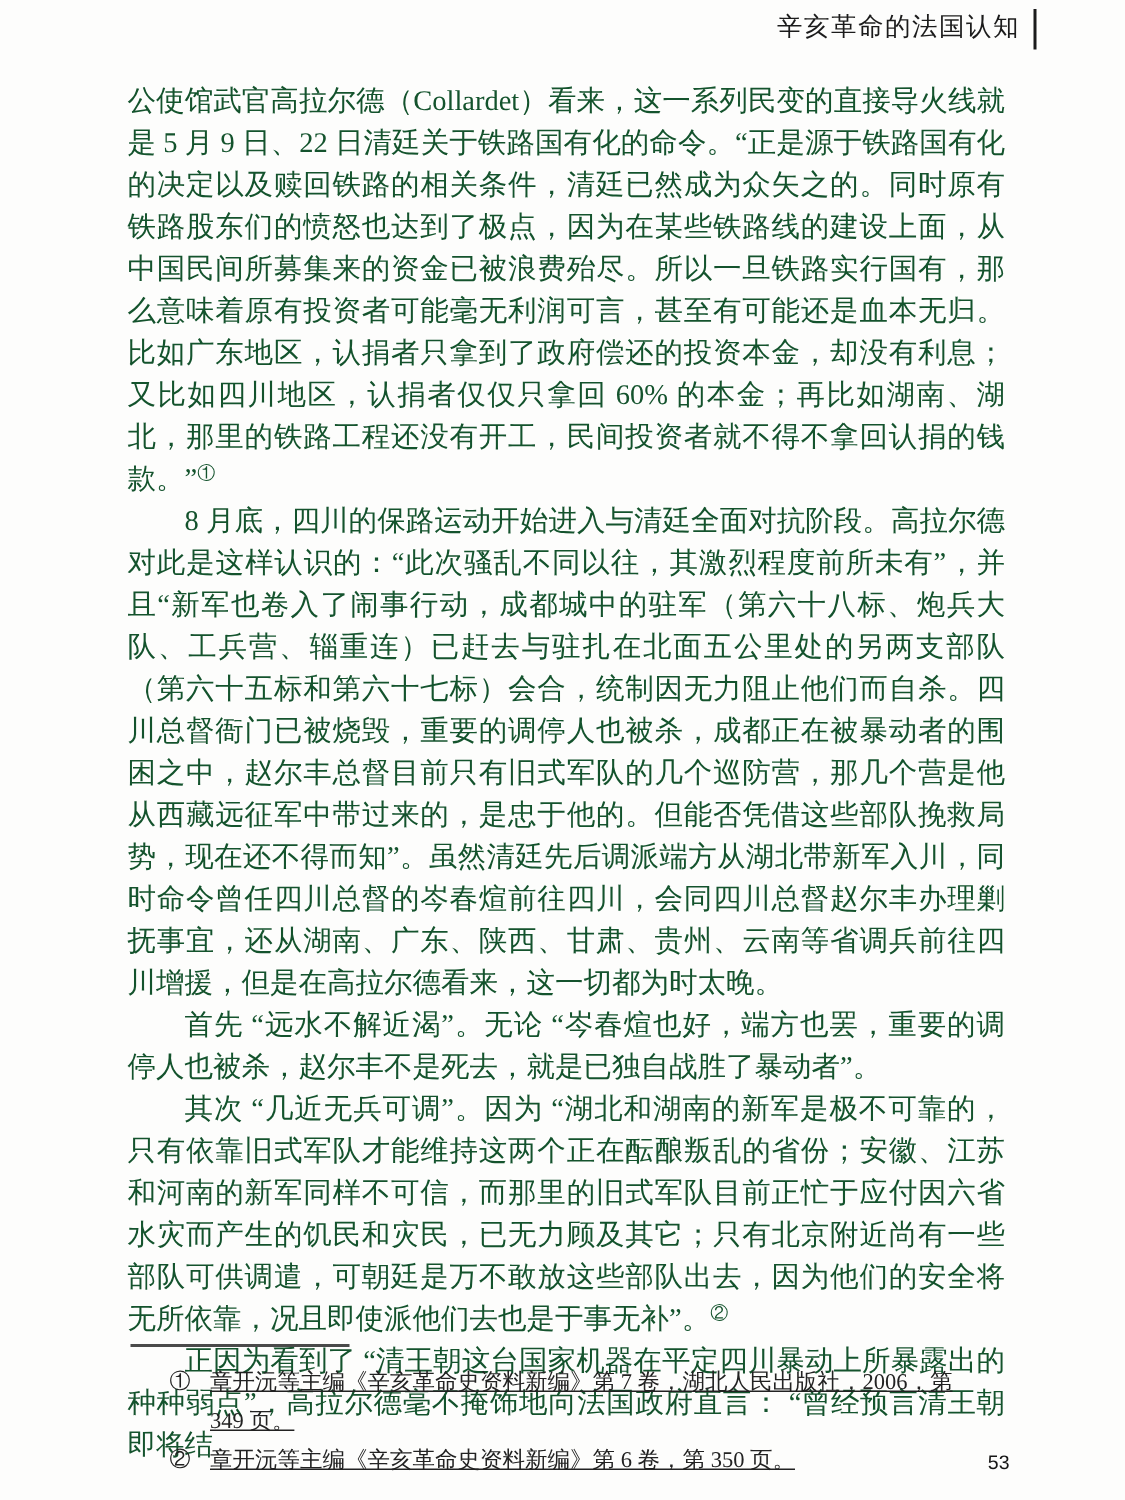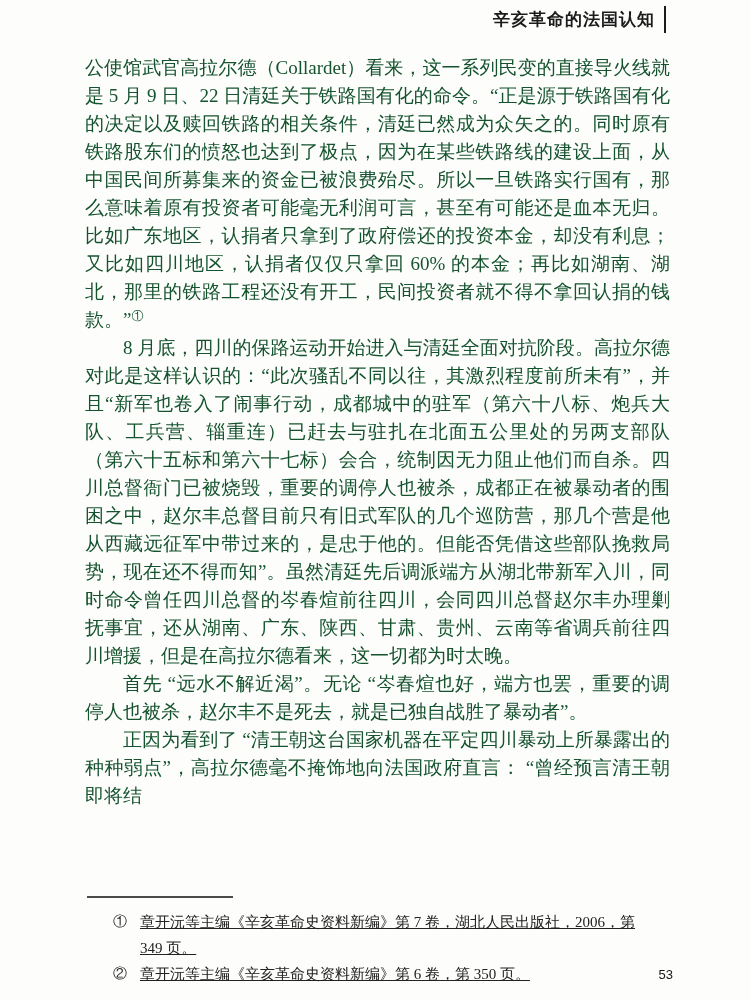--- a/index.html
+++ b/index.html
@@ -11,24 +11,23 @@
   .page {
     position: relative;
     width: 750px; height: 1000px;
     background: #fdfdfc;
     overflow: hidden;
     color: #1f1f1f;
   }
   
   .running-head {
     position: absolute;
-    top: 6px; right: 84px;
-    display: flex; align-items: center;
+    top: 6px; right: 59px;
+    display: flex; align-items: flex-start;
     gap: 9px;
-    font-weight: bold;
   }
   .running-head-title {
     font-size: 17px;
     letter-spacing: 1px;
     color: #1b1b1b;
     white-space: nowrap;
   }
   .running-head-rule {
     width: 2px; height: 27px;
     background: #1b1b1b;
@@ -97,20 +96,21 @@
 
   <div class="running-head">
     <span class="running-head-title">辛亥革命的法国认知</span>
     <span class="running-head-rule"></span>
   </div>
 
   <div class="page-body">
     <p class="para"><span>公使馆武官高拉尔德（Collardet）看来，这一系列民变的直接导火线就是 5 月 9 日、22 日清廷关于铁路国有化的命令。“正是源于铁路国有化的决定以及赎回铁路的相关条件，清廷已然成为众矢之的。同时原有铁路股东们的愤怒也达到了极点，因为在某些铁路线的建设上面，从中国民间所募集来的资金已被浪费殆尽。所以一旦铁路实行国有，那么意味着原有投资者可能毫无利润可言，甚至有可能还是血本无归。比如广东地区，认捐者只拿到了政府偿还的投资本金，却没有利息；又比如四川地区，认捐者仅仅只拿回 60% 的本金；再比如湖南、湖北，那里的铁路工程还没有开工，民间投资者就不得不拿回认捐的钱款。”</span><sup class="fnref">①</sup></p>
     <p class="para indent"><span>8 月底，四川的保路运动开始进入与清廷全面对抗阶段。高拉尔德对此是这样认识的：“此次骚乱不同以往，其激烈程度前所未有”，并且“新军也卷入了闹事行动，成都城中的驻军（第六十八标、炮兵大队、工兵营、辎重连）已赶去与驻扎在北面五公里处的另两支部队（第六十五标和第六十七标）会合，统制因无力阻止他们而自杀。四川总督衙门已被烧毁，重要的调停人也被杀，成都正在被暴动者的围困之中，赵尔丰总督目前只有旧式军队的几个巡防营，那几个营是他从西藏远征军中带过来的，是忠于他的。但能否凭借这些部队挽救局势，现在还不得而知”。虽然清廷先后调派端方从湖北带新军入川，同时命令曾任四川总督的岑春煊前往四川，会同四川总督赵尔丰办理剿抚事宜，还从湖南、广东、陕西、甘肃、贵州、云南等省调兵前往四川增援，但是在高拉尔德看来，这一切都为时太晚。</span></p>
     <p class="para indent"><span>首先 “远水不解近渴”。无论 “岑春煊也好，端方也罢，重要的调停人也被杀，赵尔丰不是死去，就是已独自战胜了暴动者”。</span></p>
+    <p class="para indent"><span>其次 “几近无兵可调”。因为 “湖北和湖南的新军是极不可靠的，只有依靠旧式军队才能维持这两个正在酝酿叛乱的省份；安徽、江苏和河南的新军同样不可信，而那里的旧式军队目前正忙于应付因六省水灾而产生的饥民和灾民，已无力顾及其它；只有北京附近尚有一些部队可供调遣，可朝廷是万不敢放这些部队出去，因为他们的安全将无所依靠，况且即使派他们去也是于事无补”。</span><sup class="fnref">②</sup></p>
     <p class="para indent"><span>正因为看到了 “清王朝这台国家机器在平定四川暴动上所暴露出的种种弱点”，高拉尔德毫不掩饰地向法国政府直言： “曾经预言清王朝即将结</span></p>
   </div>
 
   <div class="footnote-separator"></div>
 
   <div class="footnotes">
     <div class="footnote">
       <span class="footnote-marker">①</span>
       <span class="footnote-text">章开沅等主编《辛亥革命史资料新编》第 7 卷，湖北人民出版社，2006，第 349 页。</span>
     </div>

